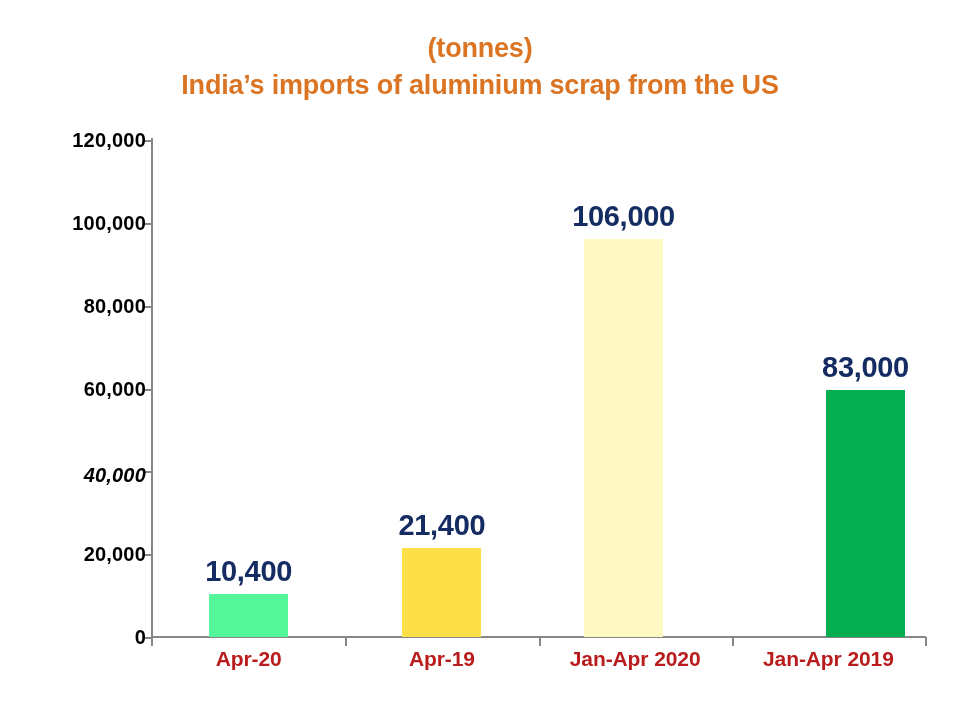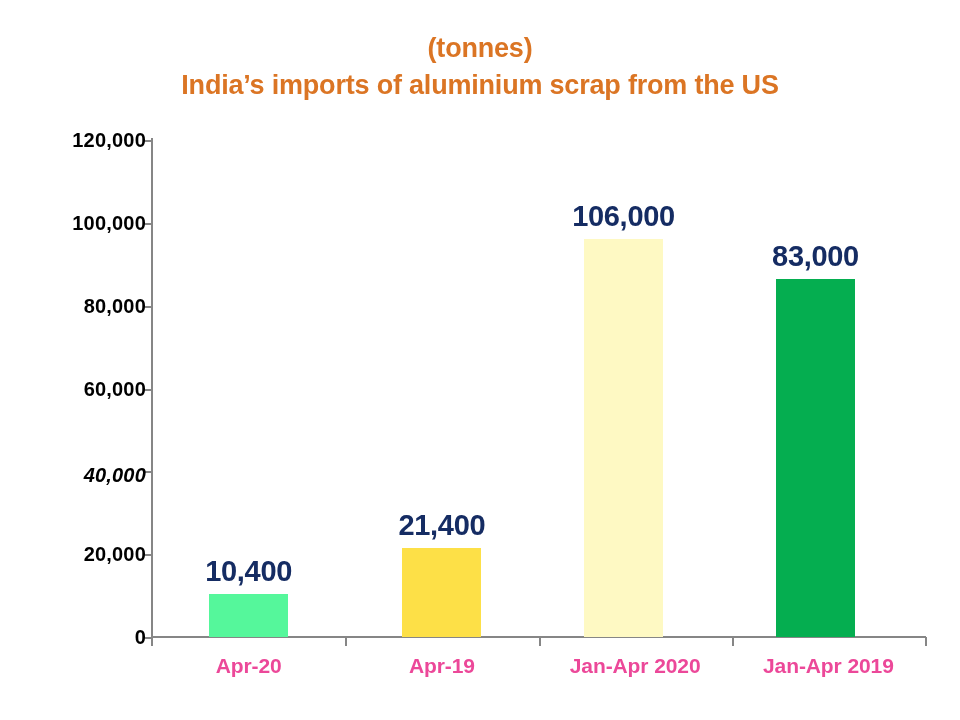--- a/index.html
+++ b/index.html
@@ -104,24 +104,24 @@
     white-space: nowrap;
     color: #152C63;
     font-size: 29px;
     font-weight: bold;
     letter-spacing: -0.3px;
   }
 
   .cat-label {
     position: absolute;
     top: 100%;
-    margin-top: 17px;
+    margin-top: 10px;
     transform: translateX(-50%);
     white-space: nowrap;
-    color: #ec4899;
+    color: #b91c1c;
     font-size: 21px;
     font-weight: bold;
     letter-spacing: -0.1px;
   }
 </style>
 </head>
 <body>
 
 <div id="chart-root">
 
@@ -165,20 +165,20 @@
         </div>
         <div class="cat-label" style="left: 96.625px;">Apr-20</div>
         <div class="bar" style="left: 250.375px; width: 79px; height: 88.6317px; background: #fde047;">
           <div class="bar-value">21,400</div>
         </div>
         <div class="cat-label" style="left: 289.875px;">Apr-19</div>
         <div class="bar" style="left: 432px; width: 79px; height: 398px; background: #fef9c3;">
           <div class="bar-value">106,000</div>
         </div>
         <div class="cat-label" style="left: 483.125px;">Jan-Apr 2020</div>
-        <div class="bar" style="left: 624px; width: 79px; height: 358px; background: rgb(5, 174, 80);">
+        <div class="bar" style="left: 674px; width: 79px; height: 247px; background: rgb(5, 174, 80);">
           <div class="bar-value">83,000</div>
         </div>
         <div class="cat-label" style="left: 676.375px;">Jan-Apr 2019</div>
       </div>
 
   </div>
 </div>
 
 </body></html>

